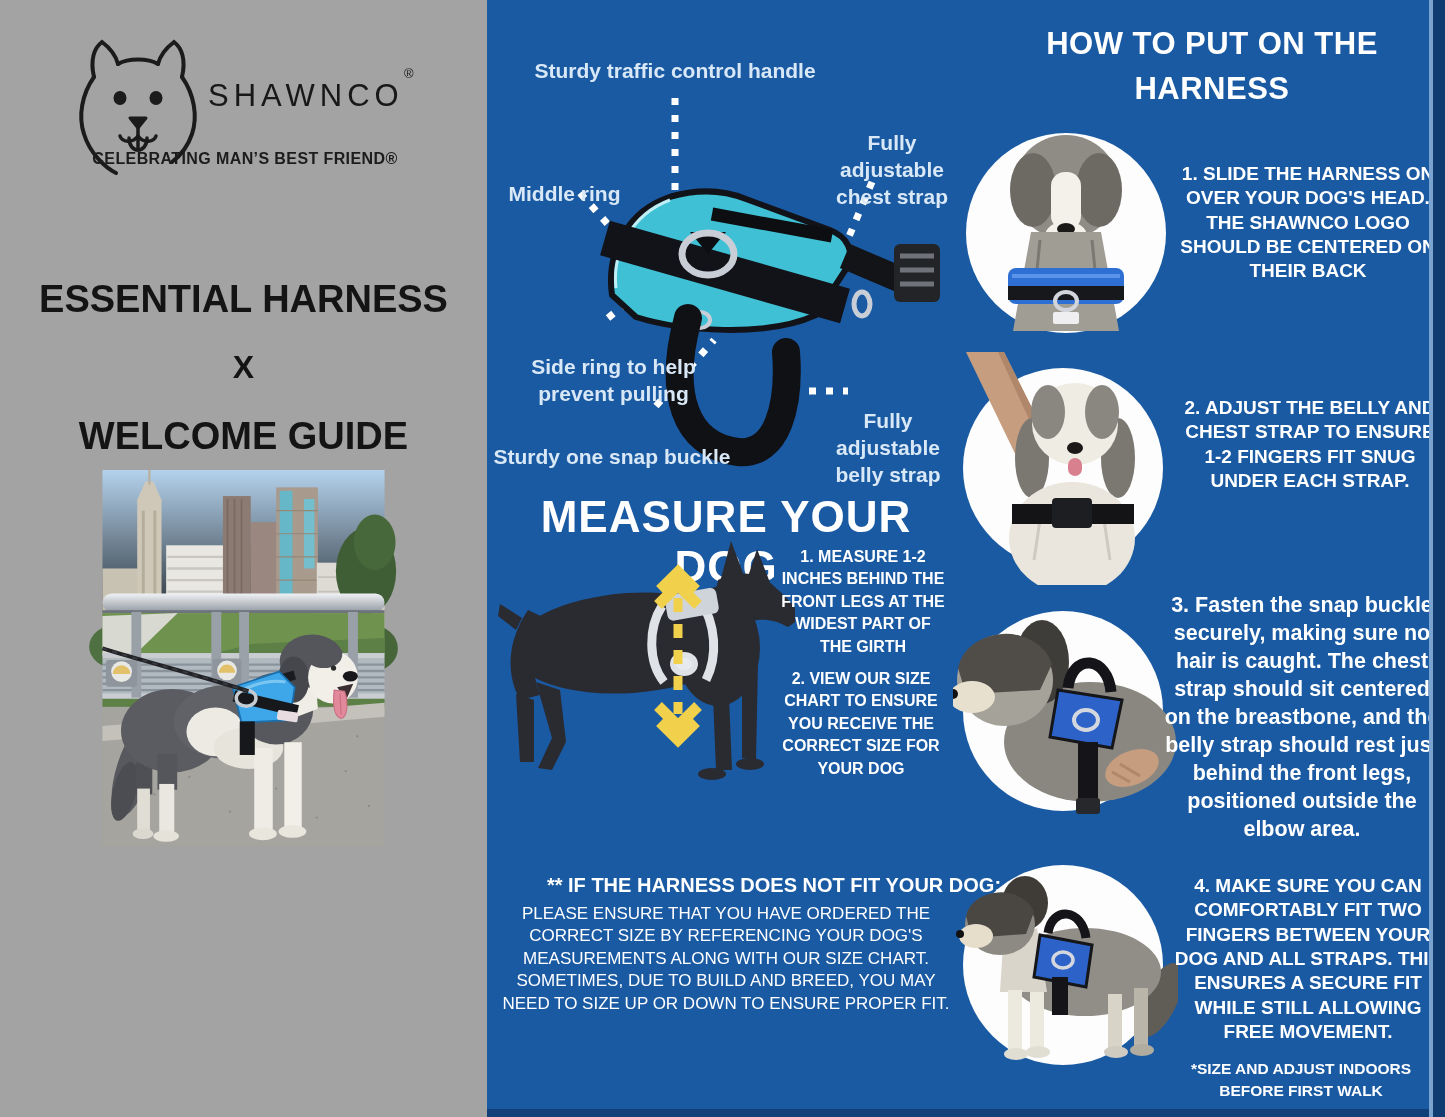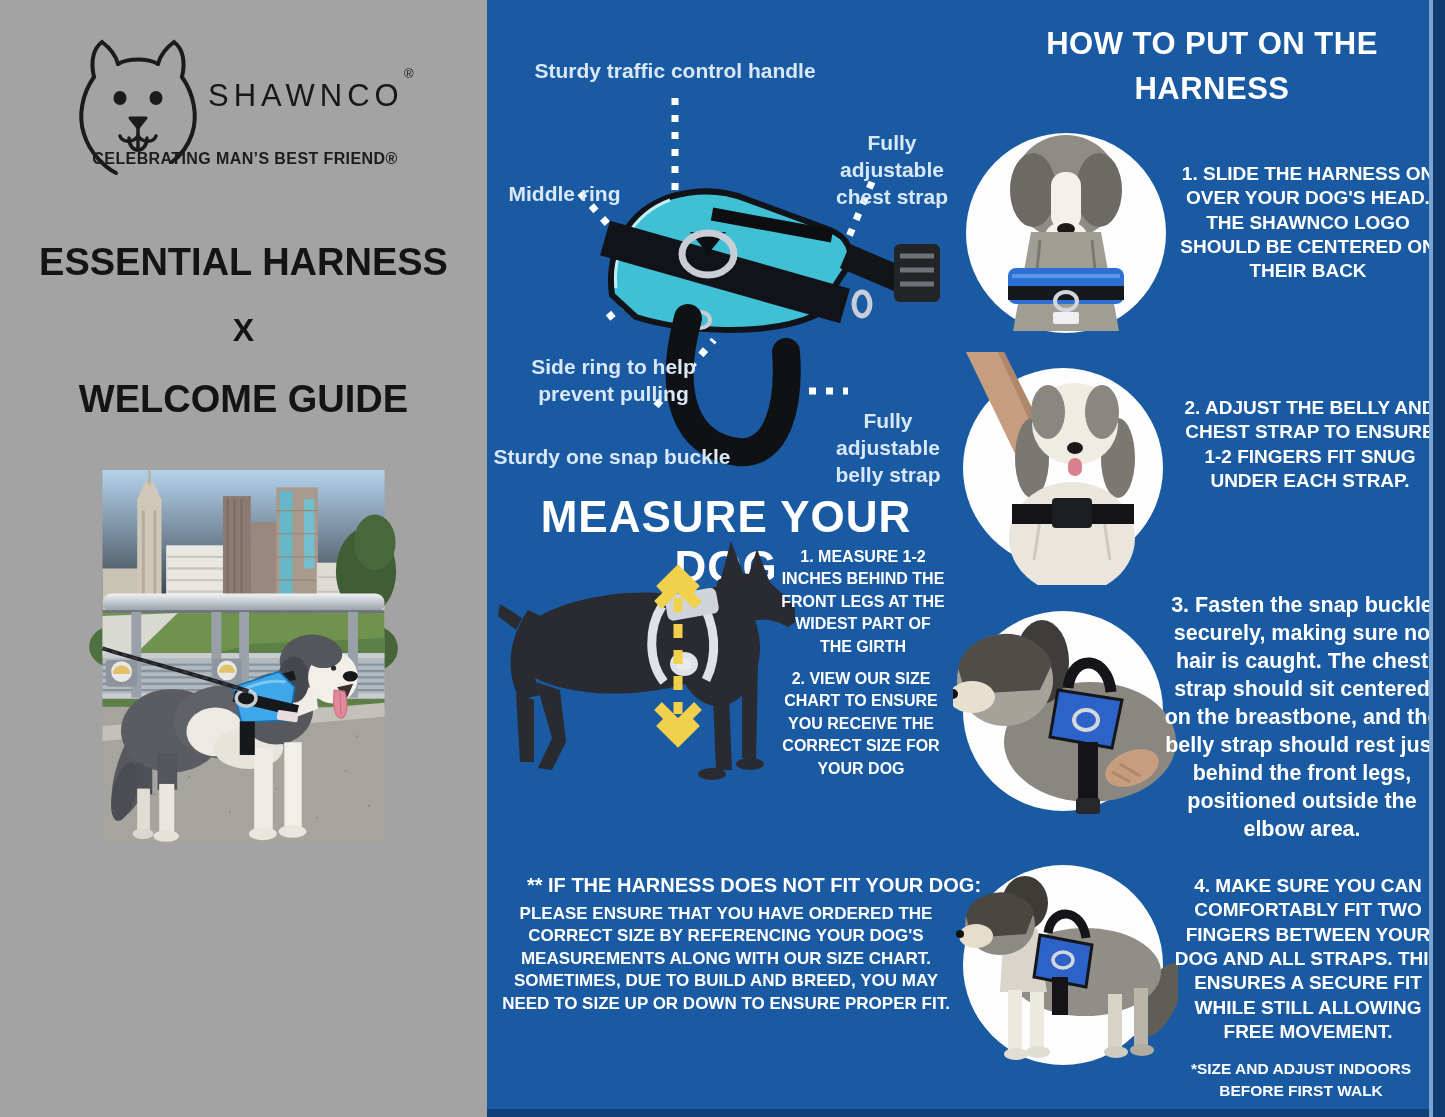--- a/index.html
+++ b/index.html
@@ -6,21 +6,21 @@
   #page{position:relative;width:1445px;height:1117px;overflow:hidden;
         font-family:"Liberation Sans",sans-serif;background:#ffffff;}
   .abs{position:absolute;}
   
   #left-panel{left:0;top:0;width:487px;height:1117px;background:#a3a3a3;}
   #brand-name{left:208px;top:78px;width:230px;font-size:31px;letter-spacing:5px;
               color:#181818;font-weight:400;}
   #brand-reg{left:404px;top:66px;font-size:13px;color:#181818;}
   #brand-tagline{left:15px;top:150px;width:460px;text-align:center;font-size:16px;
                  font-weight:700;color:#1c1c1c;letter-spacing:.4px;}
-  .title-line{left:0;width:487px;text-align:center;color:#141414;font-weight:800;}
+  .title-line{left:0;width:487px;text-align:center;color:#141414;font-weight:800;margin-top:37px;}
   #title-1{top:241px;font-size:38px;}
   #title-x{top:312px;font-size:32px;}
   #title-2{top:378px;font-size:38px;}
   
   #blue-bg{left:487px;top:0;width:958px;height:1117px;background:#1a5aa3;}
   #bottom-edge{left:487px;top:1109px;width:958px;height:8px;background:#113f77;}
   #right-edge-light{left:1429px;top:0;width:4px;height:1117px;background:#7aa3cf;}
   #right-edge-dark{left:1433px;top:0;width:12px;height:1117px;background:#0f3d72;}
   
   .co{color:#d9e8f6;font-weight:700;font-size:21px;line-height:1.28;text-align:center;margin-top:28px;}
@@ -30,24 +30,24 @@
   #co-side-ring{left:496px;top:326px;width:235px;text-align:center;}
   #co-buckle{left:478px;top:416px;width:268px;}
   #co-belly{left:812px;top:380px;width:152px;}
   
   #measure-heading{left:487px;top:492px;width:478px;text-align:center;color:#ffffff;
                    font-weight:800;font-size:44px;letter-spacing:1px;}
   .mstep{color:#ffffff;font-weight:700;font-size:16px;line-height:1.4;text-align:center;}
   #mstep-1{left:778px;top:546px;width:170px;}
   #mstep-2{left:770px;top:668px;width:182px;text-align:center;}
   
-  #fit-heading{left:487px;top:874px;width:478px;text-align:center;color:#ffffff;
+  #fit-heading{left:507px;top:874px;width:478px;text-align:center;color:#ffffff;
                font-weight:800;font-size:20px;white-space:nowrap;padding-left:28px;}
   #fit-body{left:492px;top:903px;width:468px;text-align:center;color:#ffffff;
-            font-weight:700;font-size:17px;line-height:1.32;}
+            font-weight:400;font-size:17px;line-height:1.32;}
   
   #howto-heading{left:1042px;top:22px;width:340px;text-align:center;color:#ffffff;
                  font-weight:800;font-size:31px;line-height:1.45;letter-spacing:.5px;}
   .circle-photo{border-radius:50%;background:#fdfdfd;width:200px;height:200px;}
   #circ-1{left:966px;top:133px;}
   #circ-2{left:963px;top:368px;}
   #circ-3{left:963px;top:611px;}
   #circ-4{left:963px;top:865px;}
   .hstep{color:#ffffff;font-weight:700;text-align:center;}
   #hstep-1{left:1172px;top:162px;width:272px;font-size:19px;line-height:1.28;}

